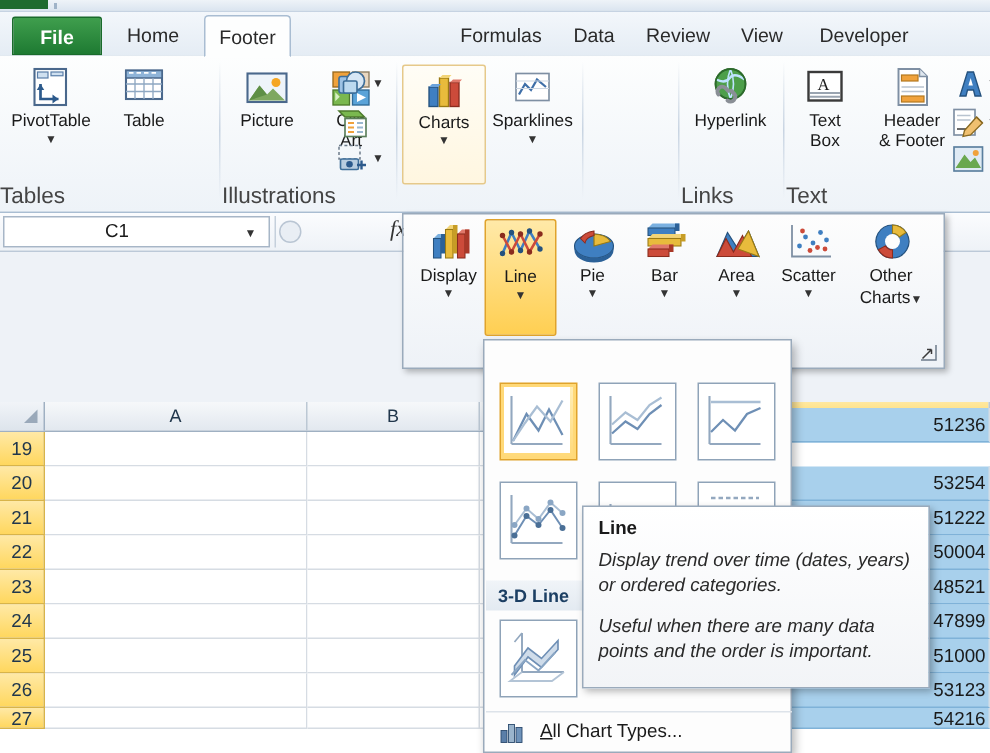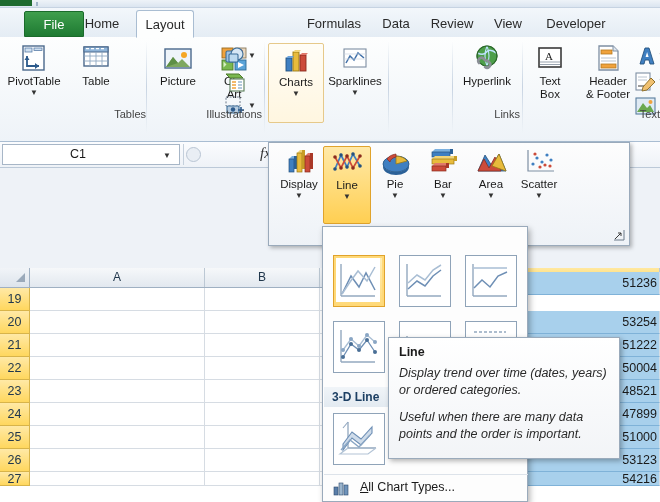--- a/index.html
+++ b/index.html
@@ -17,38 +17,38 @@
         background:linear-gradient(#eef3f8,#dbe5f0); border-bottom:1px solid #c6d3e2;}
   #qat .qat-green{ position:absolute; left:0; top:0; width:32px; height:6px; background:#1e6b2f;}
   #qat .qat-line{ position:absolute; left:36px; top:2px; width:2px; height:4px; background:#9fb3c8;}
 
   
   #tabstrip{ position:absolute; left:0; top:8px; width:660px; height:30px;
              background:linear-gradient(#f3f7fb,#e4ecf4);}
   #tabstrip:after{ content:""; position:absolute; left:0; bottom:0; width:660px; height:1px; background:#a9bdd2;}
   .tab{ position:absolute; top:2px; height:28px; line-height:27px; text-align:center;
         font-size:13px; color:#2a2a2a; cursor:default; white-space:nowrap; padding:0 8px;}
-  #tab-file{ left:8px; top:3px; width:60px; height:26px; line-height:25px; color:#fff; font-weight:normal;
-        background:linear-gradient(#3f9e4d,#1e7a32); border:1px solid #1a6b2b; border-radius:2px 2px 0 0;margin-left:16px;}
+  #tab-file{ left:8px; top:3px; width:60px; height:26px; line-height:25px; color:#fff; font-weight:bold;
+        background:linear-gradient(#3f9e4d,#1e7a32); border:1px solid #1a6b2b; border-radius:2px 2px 0 0;}
   #tab-home{ left:76px; width:52px; }
   #tab-insert{ left:136px; width:58px; background:#fdfefe; border:1px solid #a9bdd2;
         border-bottom:1px solid #fdfefe; border-radius:3px 3px 0 0; z-index:4;}
   #tab-pagelayout{ left:198px; width:96px; }
   #tab-formulas{ left:298px; width:72px; }
   #tab-data{ left:374px; width:44px; }
   #tab-review{ left:422px; width:60px; }
   #tab-view{ left:486px; width:44px; }
   #tab-developer{ left:534px; width:84px; }
 
   
   #ribbon{ position:absolute; left:0; top:37px; width:660px; height:105px;
            background:linear-gradient(#fdfefe,#eef3f8); border-bottom:1px solid #a9bdd2;}
   .grp{ position:absolute; top:2px; height:100px; }
-  .grp .glabel{ position:absolute; bottom:19px; left:0; width:100%; text-align:right;
-                font-size:11px; color:#444;}
+  .grp .glabel{ position:absolute; bottom:0; left:0; width:100%; text-align:left;
+                font-size:15px; color:#444;}
   .gsep{ position:absolute; top:4px; width:1px; height:92px;
          background:linear-gradient(rgba(0,0,0,0),#c8d4e2,rgba(0,0,0,0));}
 
   .bigbtn{ position:absolute; top:4px; width:60px; height:74px; text-align:center; cursor:default;}
   .bigbtn .lbl{ font-size:11.5px; line-height:12.5px; color:#1a1a1a; display:block;}
   .bigbtn .carat{ display:block; font-size:8px; line-height:8px; color:#333; margin-top:1px;}
   .smallbtn{ position:absolute; width:26px; height:24px; cursor:default;}
   .smallcarat{ position:absolute; font-size:8px; color:#333; }
 
   .icobox{ width:32px;height:32px; margin:0 auto; position:relative;}
@@ -127,21 +127,21 @@
 <body>
 
 <div id="qat">
   <div class="qat-green"></div>
   <div class="qat-line"></div>
 </div>
 
 <div id="tabstrip">
   <div class="tab" id="tab-file">File</div>
   <div class="tab" id="tab-home">Home</div>
-  <div class="tab" id="tab-insert">Layout</div>
+  <div class="tab" id="tab-insert">Footer</div>
   <div class="tab" id="tab-formulas">Formulas</div>
   <div class="tab" id="tab-data">Data</div>
   <div class="tab" id="tab-review">Review</div>
   <div class="tab" id="tab-view">View</div>
   <div class="tab" id="tab-developer">Developer</div>
 </div>
 
 <div id="ribbon">
 
   <div class="grp" style="left:0px; width:146px;">
@@ -518,20 +518,32 @@
         <circle cx="12" cy="8" r="1.6" fill="#cc4b3a"></circle>
           <circle cx="17" cy="21" r="1.6" fill="#cc4b3a"></circle>
         <circle cx="22" cy="19" r="1.6" fill="#cc4b3a"></circle>
           <circle cx="27" cy="20" r="1.6" fill="#cc4b3a"></circle>
       </svg>
     </div>
     <div class="lbl">Scatter</div>
     <div class="carat">▼</div>
   </div>
 
+  <div class="galbtn" style="left:294px; width:62px;">
+    <div class="icobox">
+      <svg width="34" height="30" viewBox="0 0 34 30">
+        <path d="M17 4 a11 11 0 1 1 -0.1 0 Z" fill="#3f7fc1" stroke="#25527e" stroke-width=".8"></path>
+        <circle cx="17" cy="15" r="5" fill="#fdfdfd"></circle>
+        <path d="M17 4 a11 11 0 0 1 9 5 l-4.5 3 a5.6 5.6 0 0 0 -4.5 -2.5 Z" fill="#e8bb3c" stroke="#9a7a14" stroke-width=".7"></path>
+        <path d="M17 26 a11 11 0 0 1 -9.5 -5.5 l4.8 -2.6 a5.6 5.6 0 0 0 4.7 2.6 Z" fill="#cc4b3a" stroke="#8a2c1e" stroke-width=".7"></path>
+      </svg>
+    </div>
+    <div class="lbl">Other</div>
+    <div class="lbl" style="display:inline;">Charts</div><span class="carat">▼</span>
+  </div>
 
   <div id="galexp">
     <svg width="12" height="12" viewBox="0 0 12 12">
       <path d="M1 10 h10 V0" fill="none" stroke="#6d7b8a" stroke-width="1"></path>
       <path d="M2 9 L8 3 M8 3 h-3 M8 3 v3" stroke="#3a3a3a" stroke-width="1"></path>
     </svg>
   </div>
 </div>
 
 <div id="linemenu">

